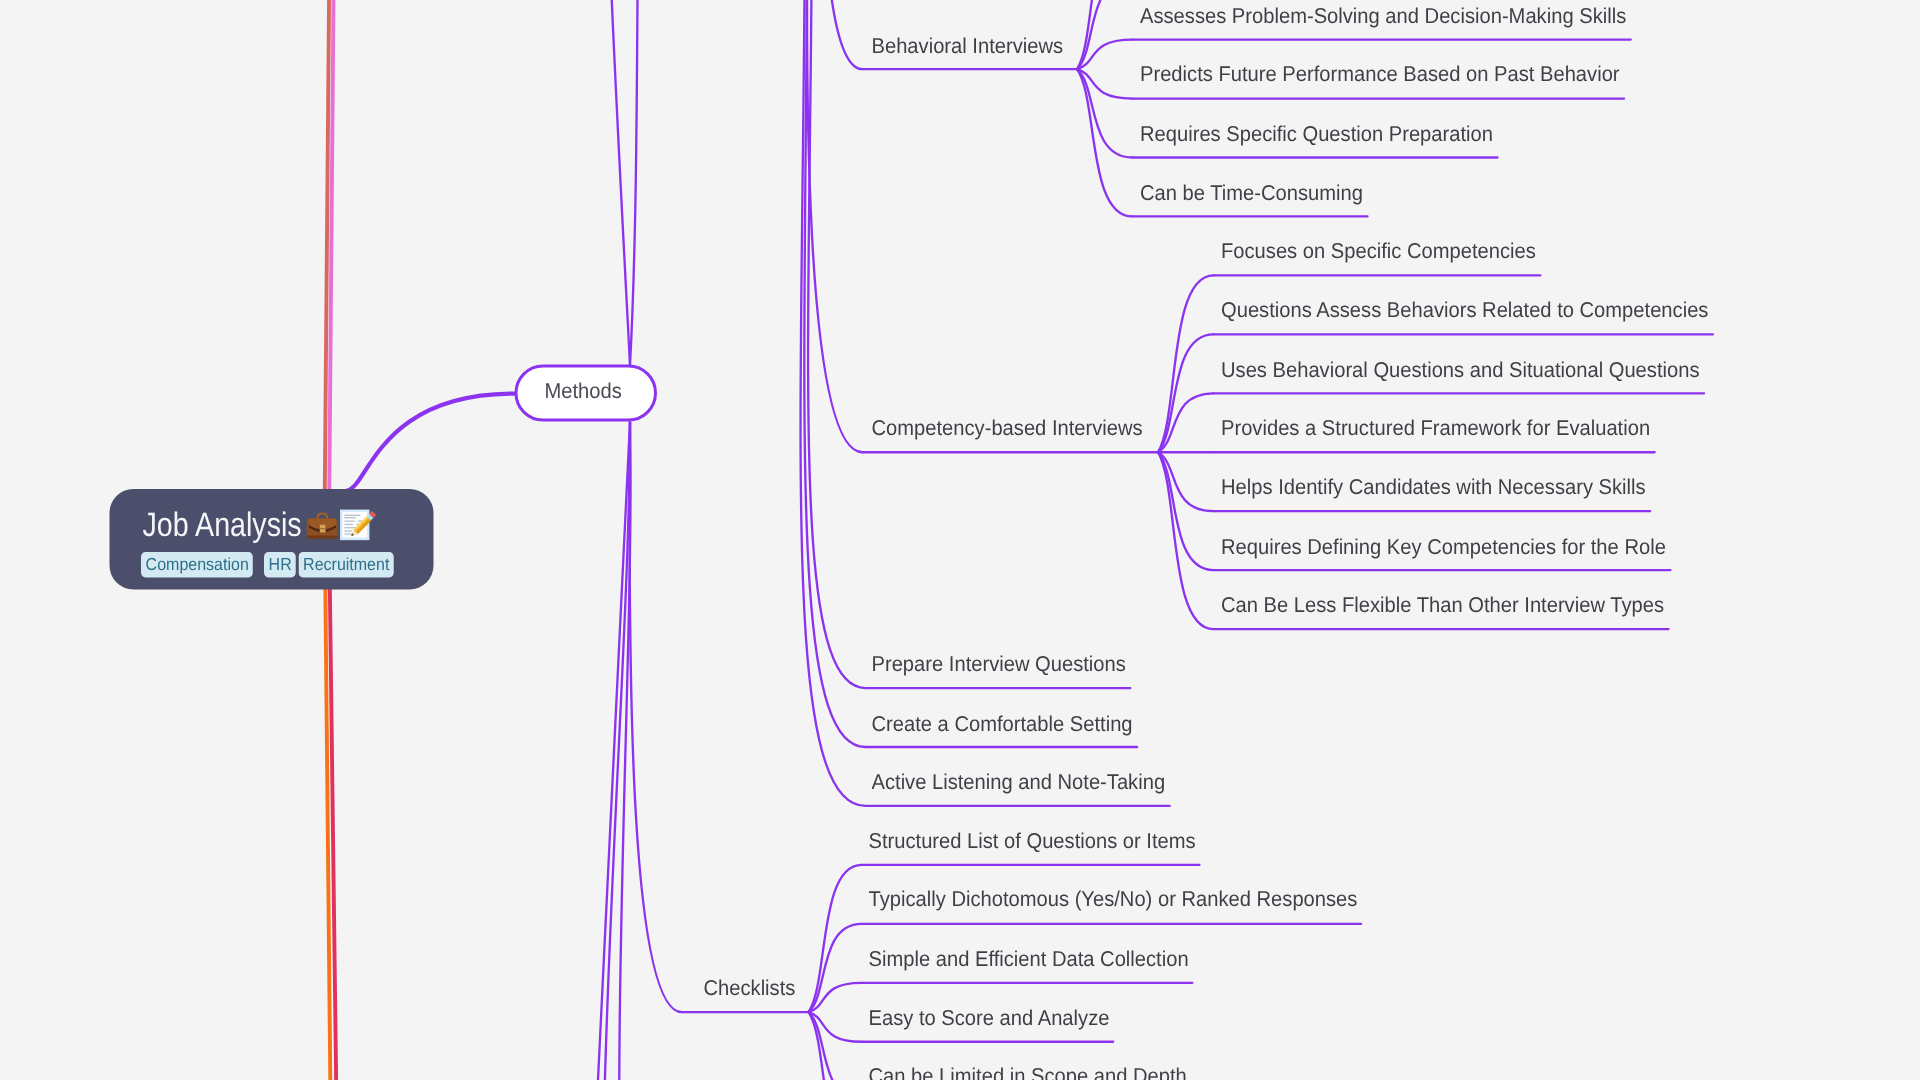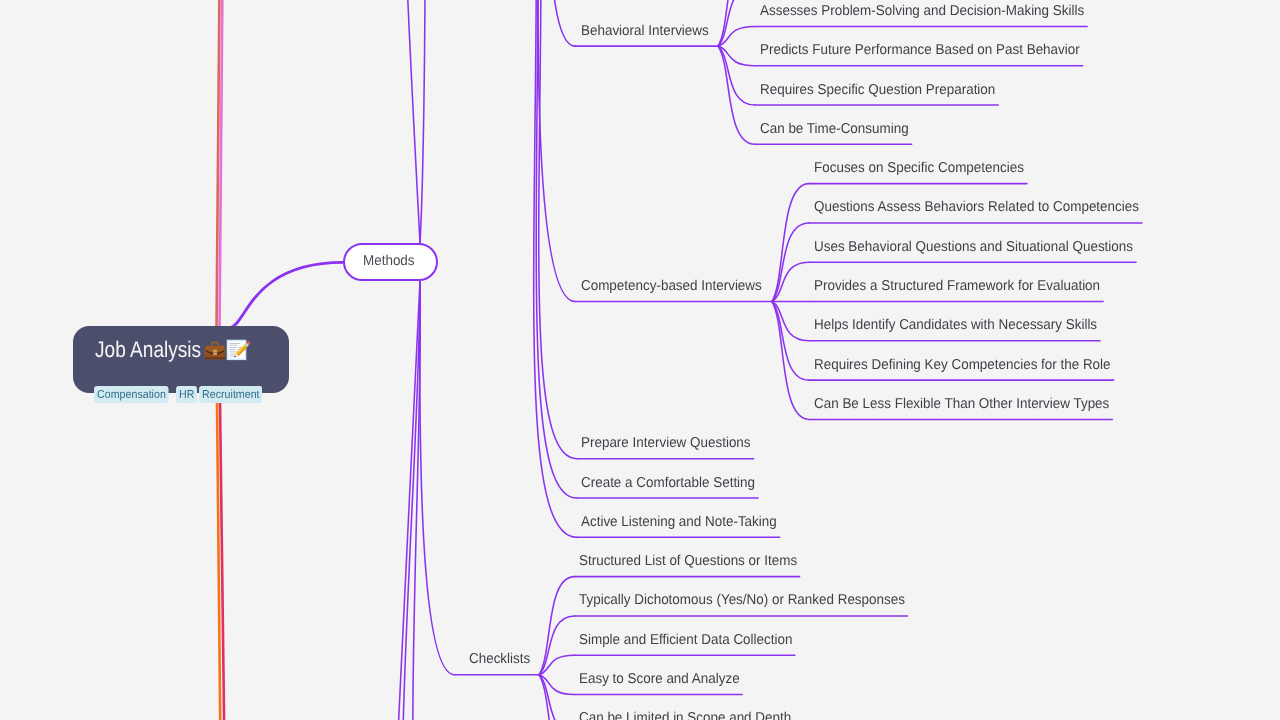--- a/index.html
+++ b/index.html
@@ -116,21 +116,21 @@
           </g>
           <path d="M30.2 19.3l1.5-4.2 8.8-8.8 2.7 2.7-8.8 8.8z" fill="#f0ab1e"></path>
           <path d="M31.7 15.1l8.8-8.8 0.95 0.95-8.8 8.8z" fill="#ffd558"></path>
           <path d="M33.6 17.0l8.8-8.8 1.0 1.0-8.8 8.8z" fill="#e09a18"></path>
           <path d="M30.2 19.3l1.5-4.2 2.7 2.7z" fill="#f2e6cc"></path>
           <path d="M30.2 19.3l.6-1.7 1.1 1.1z" fill="#34302c"></path>
           <path d="M40.5 6.3l2.7 2.7 1.75-1.75-2.7-2.7z" fill="#a8dcee"></path>
           <path d="M42.25 4.55l2.7 2.7 1.9-1.9-2.7-2.7z" fill="#ee5456"></path>
         </g>
       </svg></div>
-  <div id="root-tags" style="left: 94.3px; top: 386px;">
+  <div id="root-tags" style="left: 94.3px; top: 368px;">
       <span class="tag">Compensation</span>
       <span class="tag">HR</span>
       <span class="tag">Recruitment</span>
     </div>
   <div id="methods-node" style="left: 342.9px; top: 243.4px; width: 95.4px; height: 38px;"></div>
   <div id="methods-label" style="left: 362.9px; top: 253.7px; height: 14.3px;">Methods</div>
 <div class="node-label" style="left: 760px; top: 3.9px; height: 14.3px;">Assesses Problem-Solving and Decision-Making Skills</div>
     <div class="node-label" style="left: 760px; top: 43.2px; height: 14.3px;">Predicts Future Performance Based on Past Behavior</div>
     <div class="node-label" style="left: 760px; top: 82.5px; height: 14.3px;">Requires Specific Question Preparation</div>
     <div class="node-label" style="left: 760px; top: 121.8px; height: 14.3px;">Can be Time-Consuming</div>

